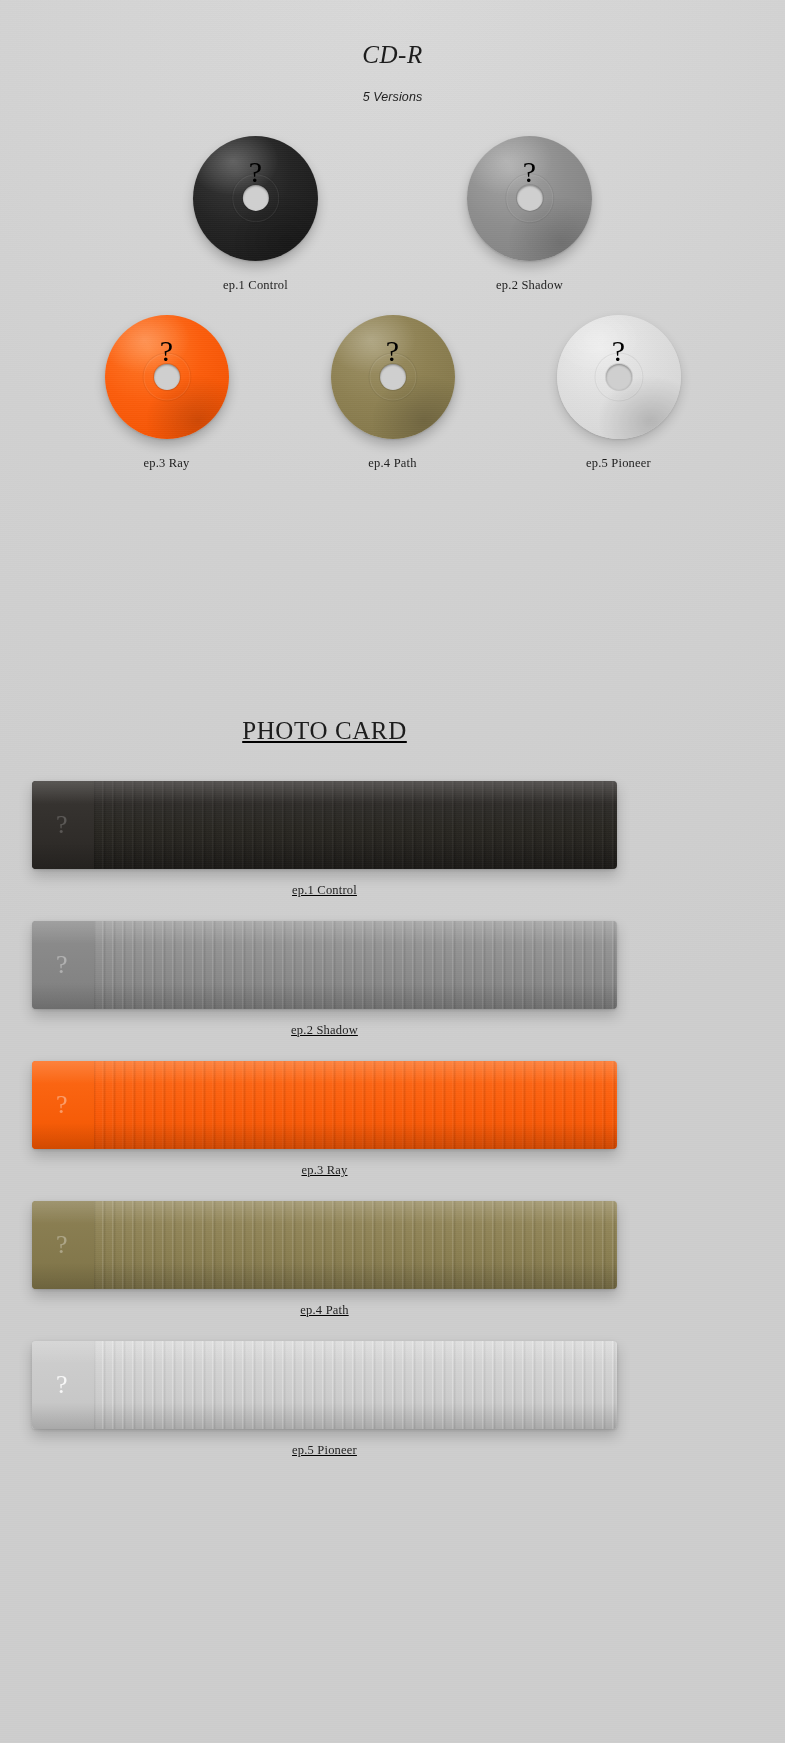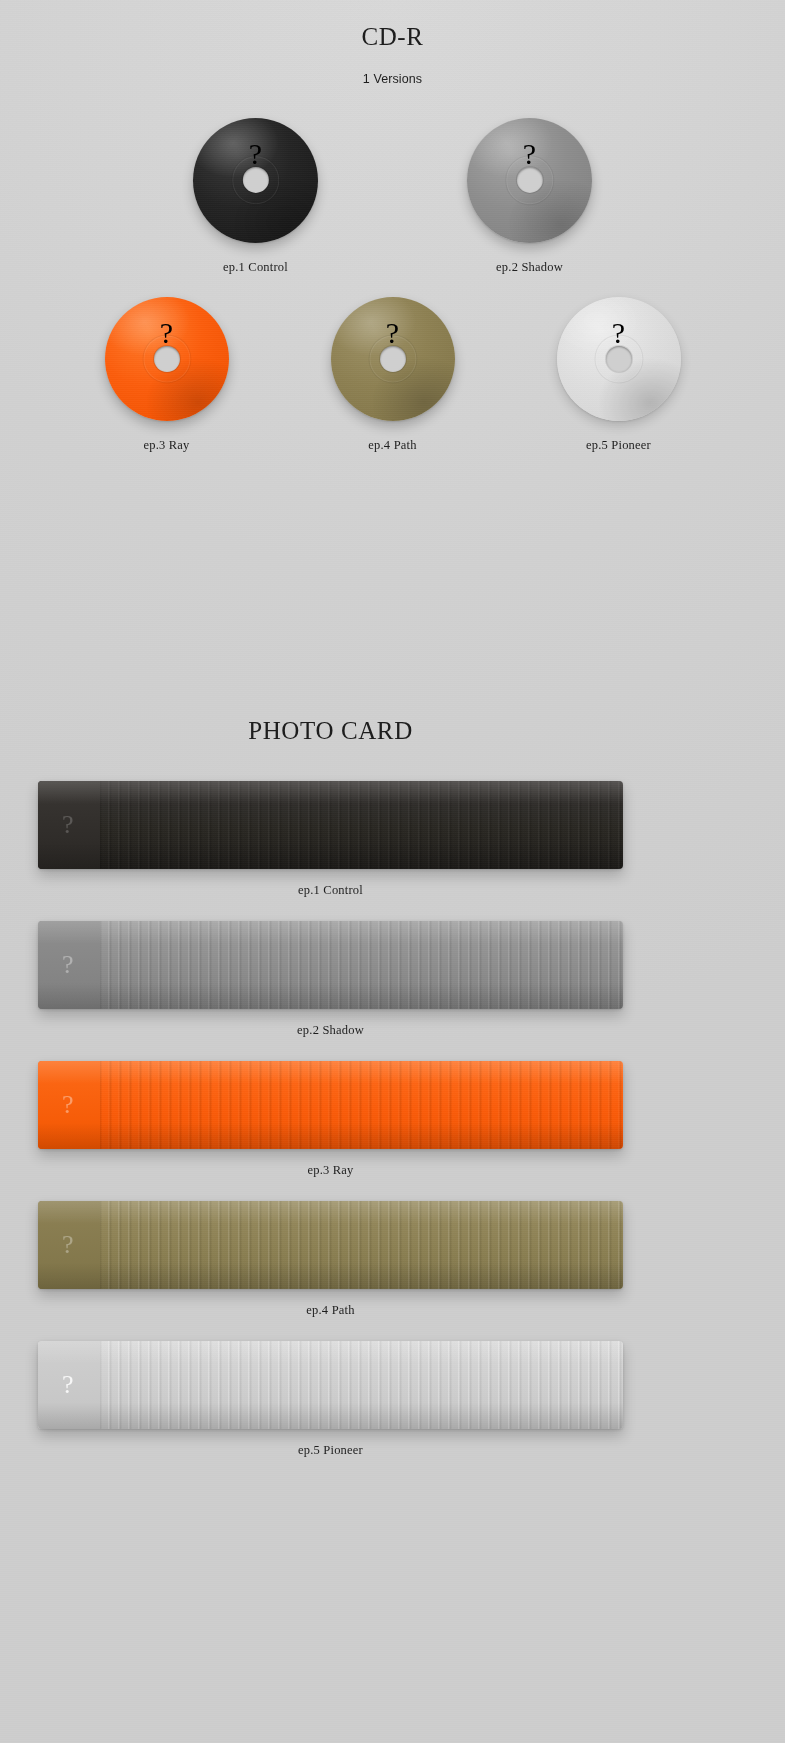--- a/index.html
+++ b/index.html
@@ -50,21 +50,21 @@
     font-family: "Liberation Sans", sans-serif;
     font-size: 12.5px;
     color: #1e1e1e;
     letter-spacing: .1px;
     line-height: 1;
     font-weight: 500;
   }
 
   
   #cd-section { position: absolute; top: 0; left: 0; width: 785px; }
-  #cd-section .section-head { padding-top: 24px; }
+  #cd-section .section-head { padding-top: 42px; font-style: italic; }
   #cd-section .sec-sub { margin-top: 24px; }
 
   .cd-grid {
     position: relative;
     margin-top: 32px;
   }
   .cd-row {
     display: flex;
     justify-content: center;
     position: relative;
@@ -160,21 +160,21 @@
   .v-shadow  { background: radial-gradient(circle at 35% 28%, #a3a3a3 0%, #8d8d8d 45%, #7e7e7e 100%); }
 
   .v-ray     { background: radial-gradient(circle at 35% 28%, #ff7a2a 0%, #fb5d0c 45%, #ef4f00 100%); }
 
   .v-path    { background: radial-gradient(circle at 35% 28%, #9d9166 0%, #8d8052 45%, #7f7347 100%); }
 
   .v-pioneer { background: radial-gradient(circle at 35% 28%, #ececec 0%, #dedede 45%, #d2d2d2 100%); }
   .v-pioneer { box-shadow: 0 5px 11px rgba(0,0,0,.16), 0 1px 2px rgba(0,0,0,.10); }
 
   
-  #pc-section { position: absolute; top: 700px; left: 6px; width: 649px; }
+  #pc-section { position: absolute; top: 700px; left: 0; width: 649px; text-decoration: underline; }
   #pc-section .section-head { padding-top: 18px; }
   #pc-section .sec-sub { margin-top: 22px; }
 
   .pc-list { margin-top: 38px; }
 
   .pc-cell {
     display: flex;
     flex-direction: column;
     align-items: center;
   }
@@ -288,21 +288,21 @@
   }
 </style>
 </head>
 <body>
 
 <div class="page">
 
   <section id="cd-section">
     <div class="section-head">
       <div class="sec-title">CD-R</div>
-      <div class="sec-sub">1 Versions</div>
+      <div class="sec-sub">5 Versions</div>
     </div>
 
     <div class="cd-grid">
 
       <div class="cd-row cd-row-1">
 
         <div class="cd-cell">
           <div class="disc-wrap">
             <div class="disc v-control"></div>
             <span class="qmark">?</span>

